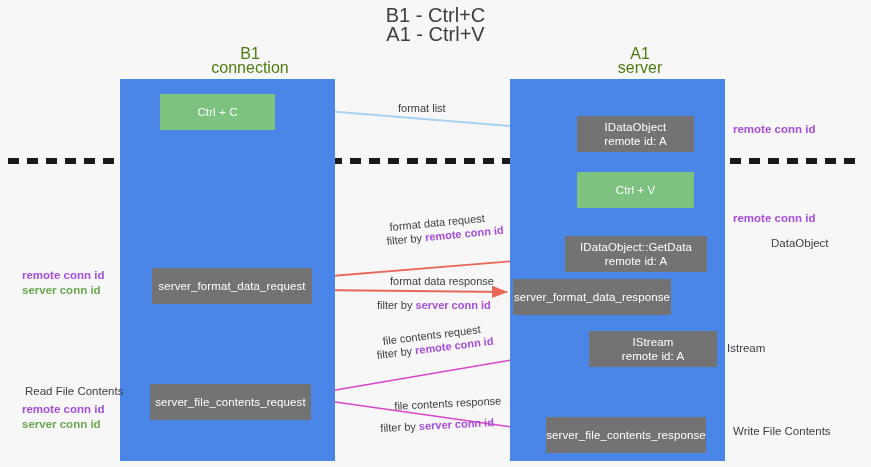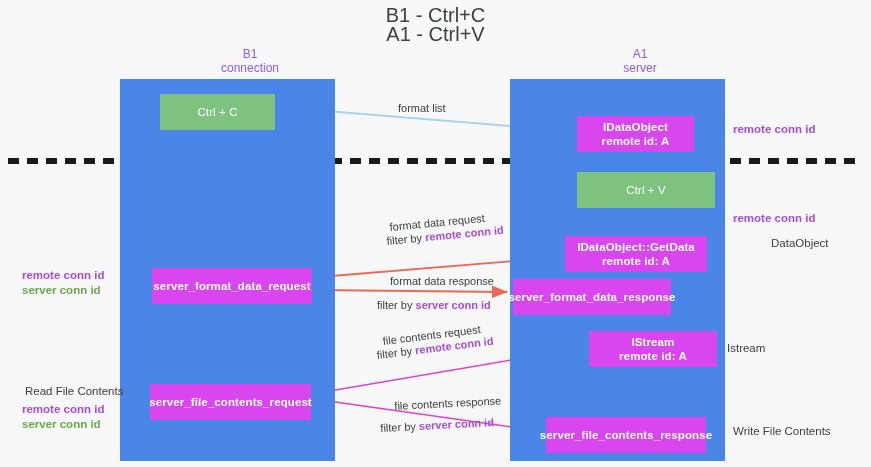--- a/index.html
+++ b/index.html
@@ -30,23 +30,23 @@
     text-align: center;
     font-size: 20px;
     line-height: 19px;
     color: #3c4043;
     white-space: pre-line;
   }
 
   
   .lane-header {
     text-align: center;
-    font-size: 12px;
-    line-height: 14px;
-    color: #8b5cf6;
+    font-size: 16px;
+    line-height: 14px;
+    color: #4d7c0f;
     white-space: pre-line;
   }
   #lane-header-b1 { left: 150px; top: 47px; width: 200px; }
   #lane-header-a1 { left: 540px; top: 47px; width: 200px; }
 
   
   .lane {
     background: #4a86e8;
     top: 79px;
     height: 382px;
@@ -63,25 +63,25 @@
     justify-content: center;
     text-align: center;
     color: #ffffff;
     font-size: 11.5px;
     line-height: 14px;
     letter-spacing: 0.1px;
     white-space: pre-line;
     padding: 18px 4px;
   }
   .node.green  { background: #7dc27e; }
-  .node.orange { background: #d946ef; font-weight: bold; }
+  .node.orange { background: #737373; }
 
   #node-ctrl-c            { left: 160px; top: 94px;  width: 115px; height: 28px; }
   #node-idataobject       { left: 577px; top: 116px; width: 117px; height: 33px; }
-  #node-ctrl-v            { left: 577px; top: 172px; width: 138px; height: 26px; }
+  #node-ctrl-v            { left: 577px; top: 172px; width: 117px; height: 26px; }
   #node-getdata           { left: 565px; top: 236px; width: 142px; height: 33px; }
   #node-fmt-req           { left: 152px; top: 268px; width: 160px; height: 27px; }
   #node-fmt-resp          { left: 513px; top: 279px; width: 158px; height: 18px; }
   #node-istream           { left: 589px; top: 331px; width: 128px; height: 31px; }
   #node-file-req          { left: 150px; top: 384px; width: 161px; height: 27px; }
   #node-file-resp         { left: 546px; top: 417px; width: 160px; height: 27px; }
 
   
   .right-label {
     font-size: 11.5px;

